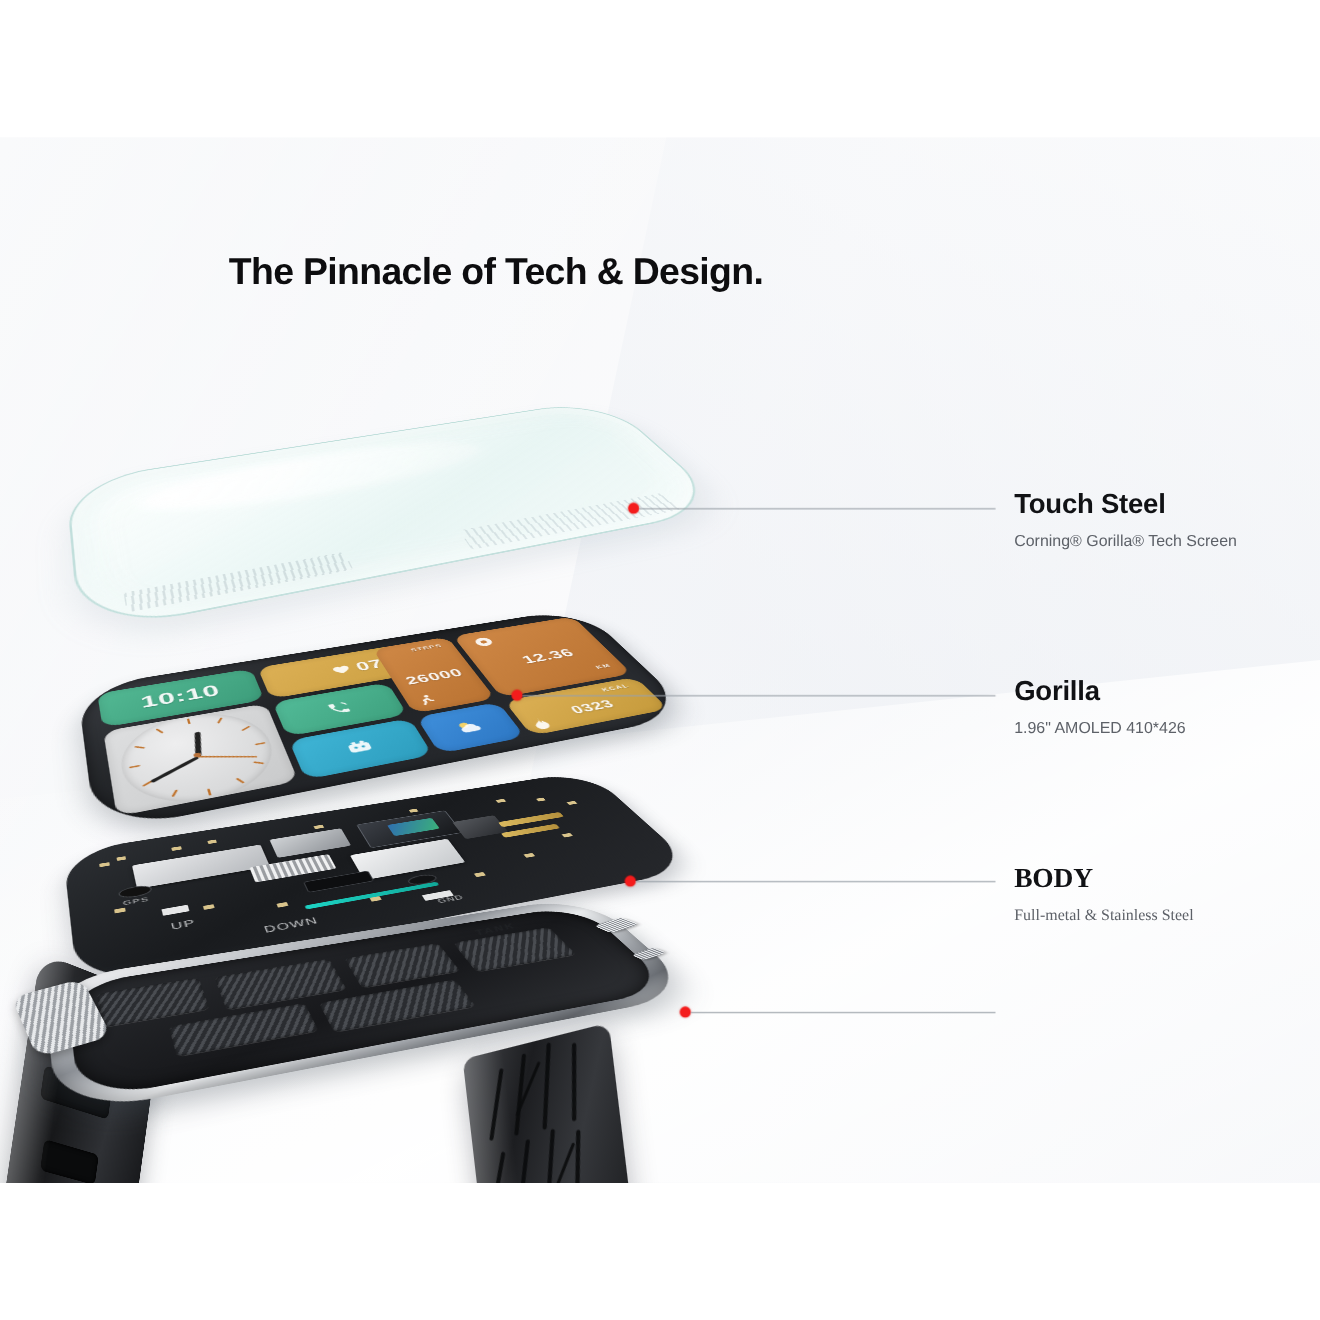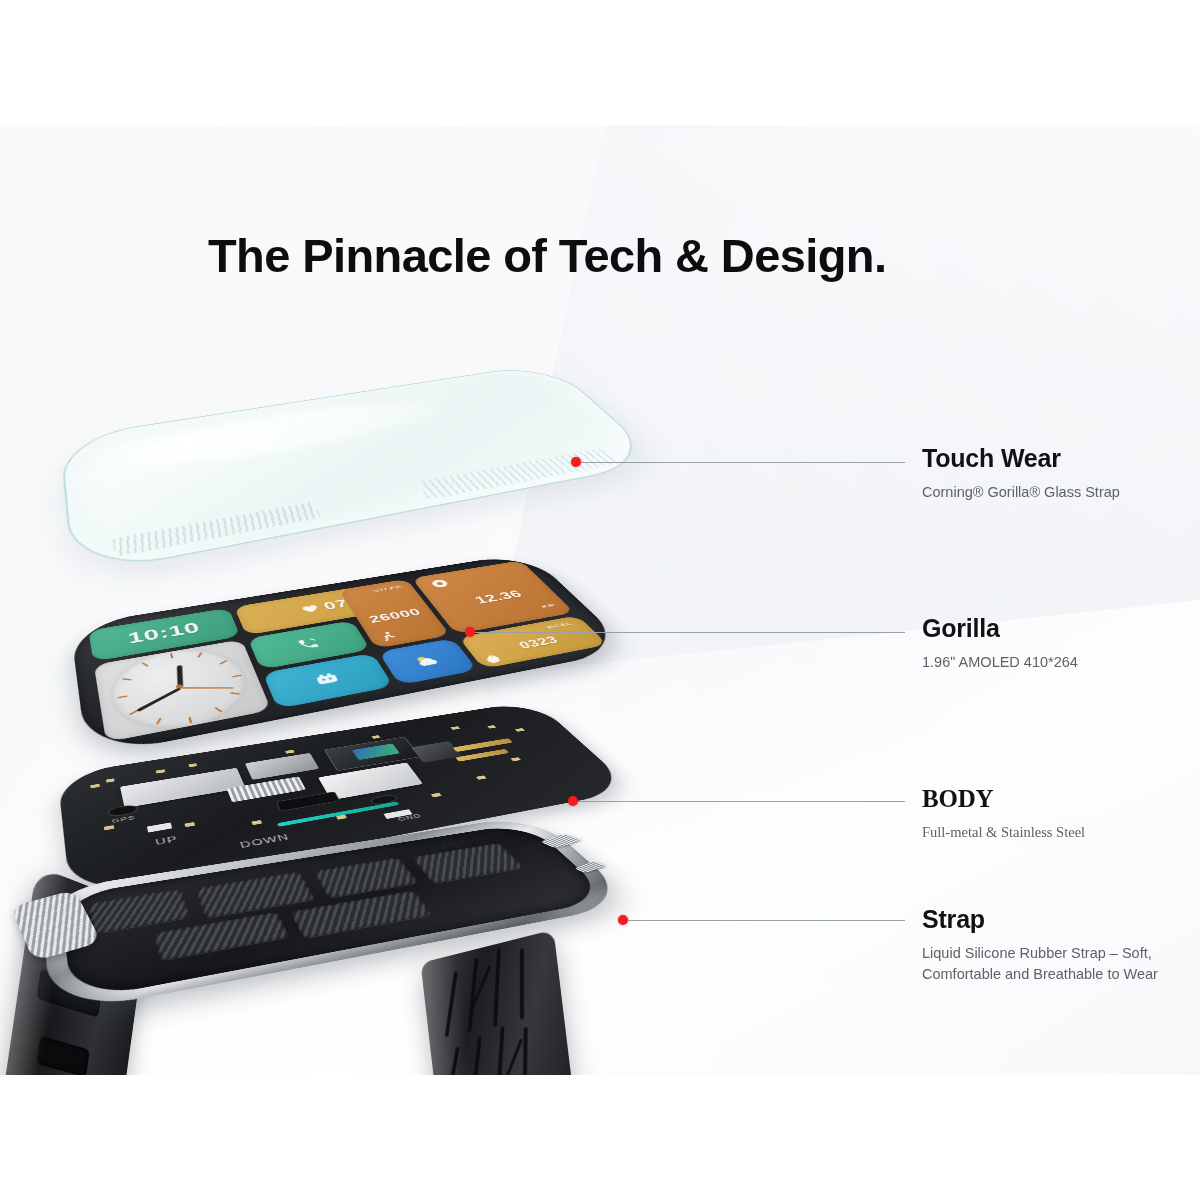--- a/index.html
+++ b/index.html
@@ -27,21 +27,21 @@
   }
   #bg-sheen{
     position:absolute; left:-150px; top:540px; width:1500px; height:700px;
     background:linear-gradient(160deg, rgba(255,255,255,0) 0%, rgba(255,255,255,.9) 45%, rgba(255,255,255,.3) 100%);
     transform:rotate(-6deg);
   }
 
   
   #headline{
     position:absolute; left:208px; top:228px;
-    font-size:47px; font-weight:bold; letter-spacing:-0.6px;
+    font-size:34px; font-weight:bold; letter-spacing:-0.6px;
     color:#0d0d0f; white-space:nowrap;
     font-family:"Liberation Sans", sans-serif;
   }
 
   
   .callout{ position:absolute; }
   .callout .title{
     font-size:25px; font-weight:bold; color:#111215; letter-spacing:-0.2px;
     line-height:1.1; white-space:nowrap;
   }
@@ -458,47 +458,40 @@
         <div class="tread" style="left:58px;top:120px;width:52px;height:3px;transform:rotate(-60deg)"></div>
 
       </div>
 
     </div>
   </div>
 
   <div class="dot" style="left:571px; top:457px;"></div>
   <div class="leader" style="left:581px; top:462px; width:324px;"></div>
   <div class="callout" style="left:922px; top:445px;">
-    <div class="title">Touch Wear</div>
+    <div class="title">Touch Steel</div>
     <div class="sub">
-      <span>Corning® Gorilla® Glass Strap</span>
+      <span>Corning® Gorilla® Tech Screen</span>
     </div>
   </div>
 
   <div class="dot" style="left:465px; top:627px;"></div>
   <div class="leader" style="left:475px; top:632px; width:430px;"></div>
   <div class="callout" style="left:922px; top:615px;">
     <div class="title">Gorilla</div>
     <div class="sub">
-      <span>1.96ʺ AMOLED 410*264</span>
+      <span>1.96ʺ AMOLED 410*426</span>
     </div>
   </div>
 
   <div class="dot" style="left:568px; top:796px;"></div>
   <div class="leader" style="left:578px; top:801px; width:327px;"></div>
   <div class="callout" style="left:922px; top:785px;font-family:Liberation Serif, serif;">
     <div class="title">BODY</div>
     <div class="sub">
       <span>Full-metal &amp; Stainless Steel</span>
     </div>
   </div>
 
   <div class="dot" style="left:618px; top:915px;"></div>
   <div class="leader" style="left:628px; top:920px; width:277px;"></div>
-  <div class="callout" style="left:922px; top:906px;">
-    <div class="title">Strap</div>
-    <div class="sub">
-      <span>Liquid Silicone Rubber Strap – Soft,</span>
-      <span>Comfortable and Breathable to Wear</span>
-    </div>
-  </div>
 
 </div>
 
 </body></html>

